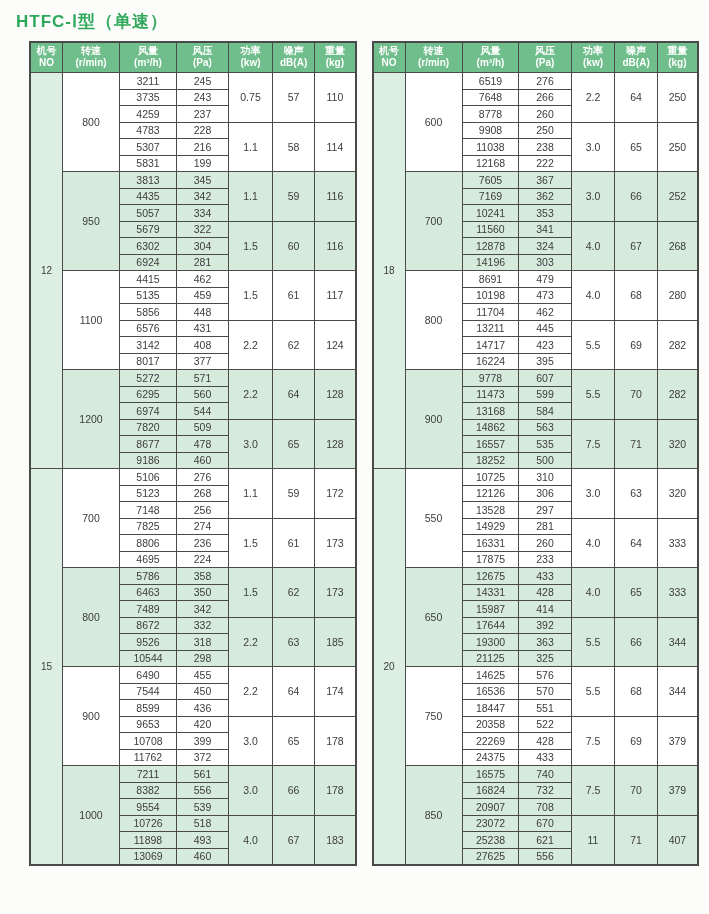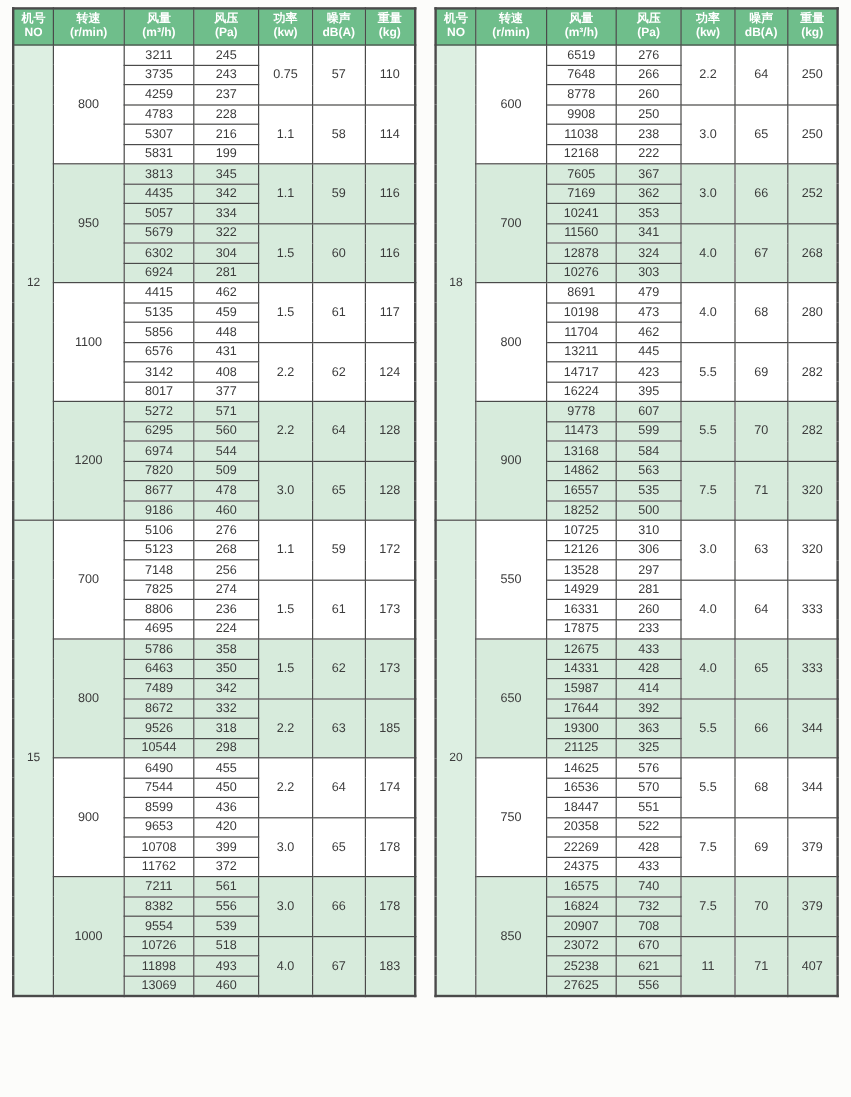--- a/index.html
+++ b/index.html
@@ -18,21 +18,21 @@
     overflow:hidden;
   }
   .page{padding:6px 10px 4px 10px;}
   .page-title{
     color:var(--title-green);
     font-size:17px;
     font-weight:bold;
     letter-spacing:1px;
     margin:4px 0 8px 6px;
   }
-  .tables-wrap{display:flex;gap:15px;}
+  .tables-wrap{display:flex;gap:15px;margin-left:19px;}
   .spec-table{flex:1;}
   table{
     border-collapse:collapse;
     width:100%;
     table-layout:fixed;
     border:2px solid var(--border);
   }
   th{
     background:var(--header-bg);
     color:#ffffff;
@@ -61,20 +61,21 @@
   col.c-flow{width:17.5%;}
   col.c-press{width:16%;}
   col.c-power{width:13.5%;}
   col.c-noise{width:13%;}
   col.c-weight{width:12.5%;}
 </style>
 </head>
 <body>
 
 <div class="page">
+  <h1 class="page-title">HTFC-Ⅰ型（单速）</h1>
   <div class="tables-wrap">
     <div class="spec-table">
         <table>
           <colgroup>
             <col class="c-no">
             <col class="c-rpm">
             <col class="c-flow">
             <col class="c-press">
             <col class="c-power">
             <col class="c-noise">
@@ -421,21 +422,21 @@
               <td class="g">341</td>
               <td class="g" rowspan="3">4.0</td>
               <td class="g" rowspan="3">67</td>
               <td class="g" rowspan="3">268</td>
             </tr>
             <tr>
               <td class="g">12878</td>
               <td class="g">324</td>
             </tr>
             <tr>
-              <td class="g">10276</td>
+              <td class="g">14196</td>
               <td class="g">303</td>
             </tr>
             <tr>
               <td rowspan="6">800</td>
               <td>8691</td>
               <td>479</td>
               <td rowspan="3">4.0</td>
               <td rowspan="3">68</td>
               <td rowspan="3">280</td>
             </tr>

